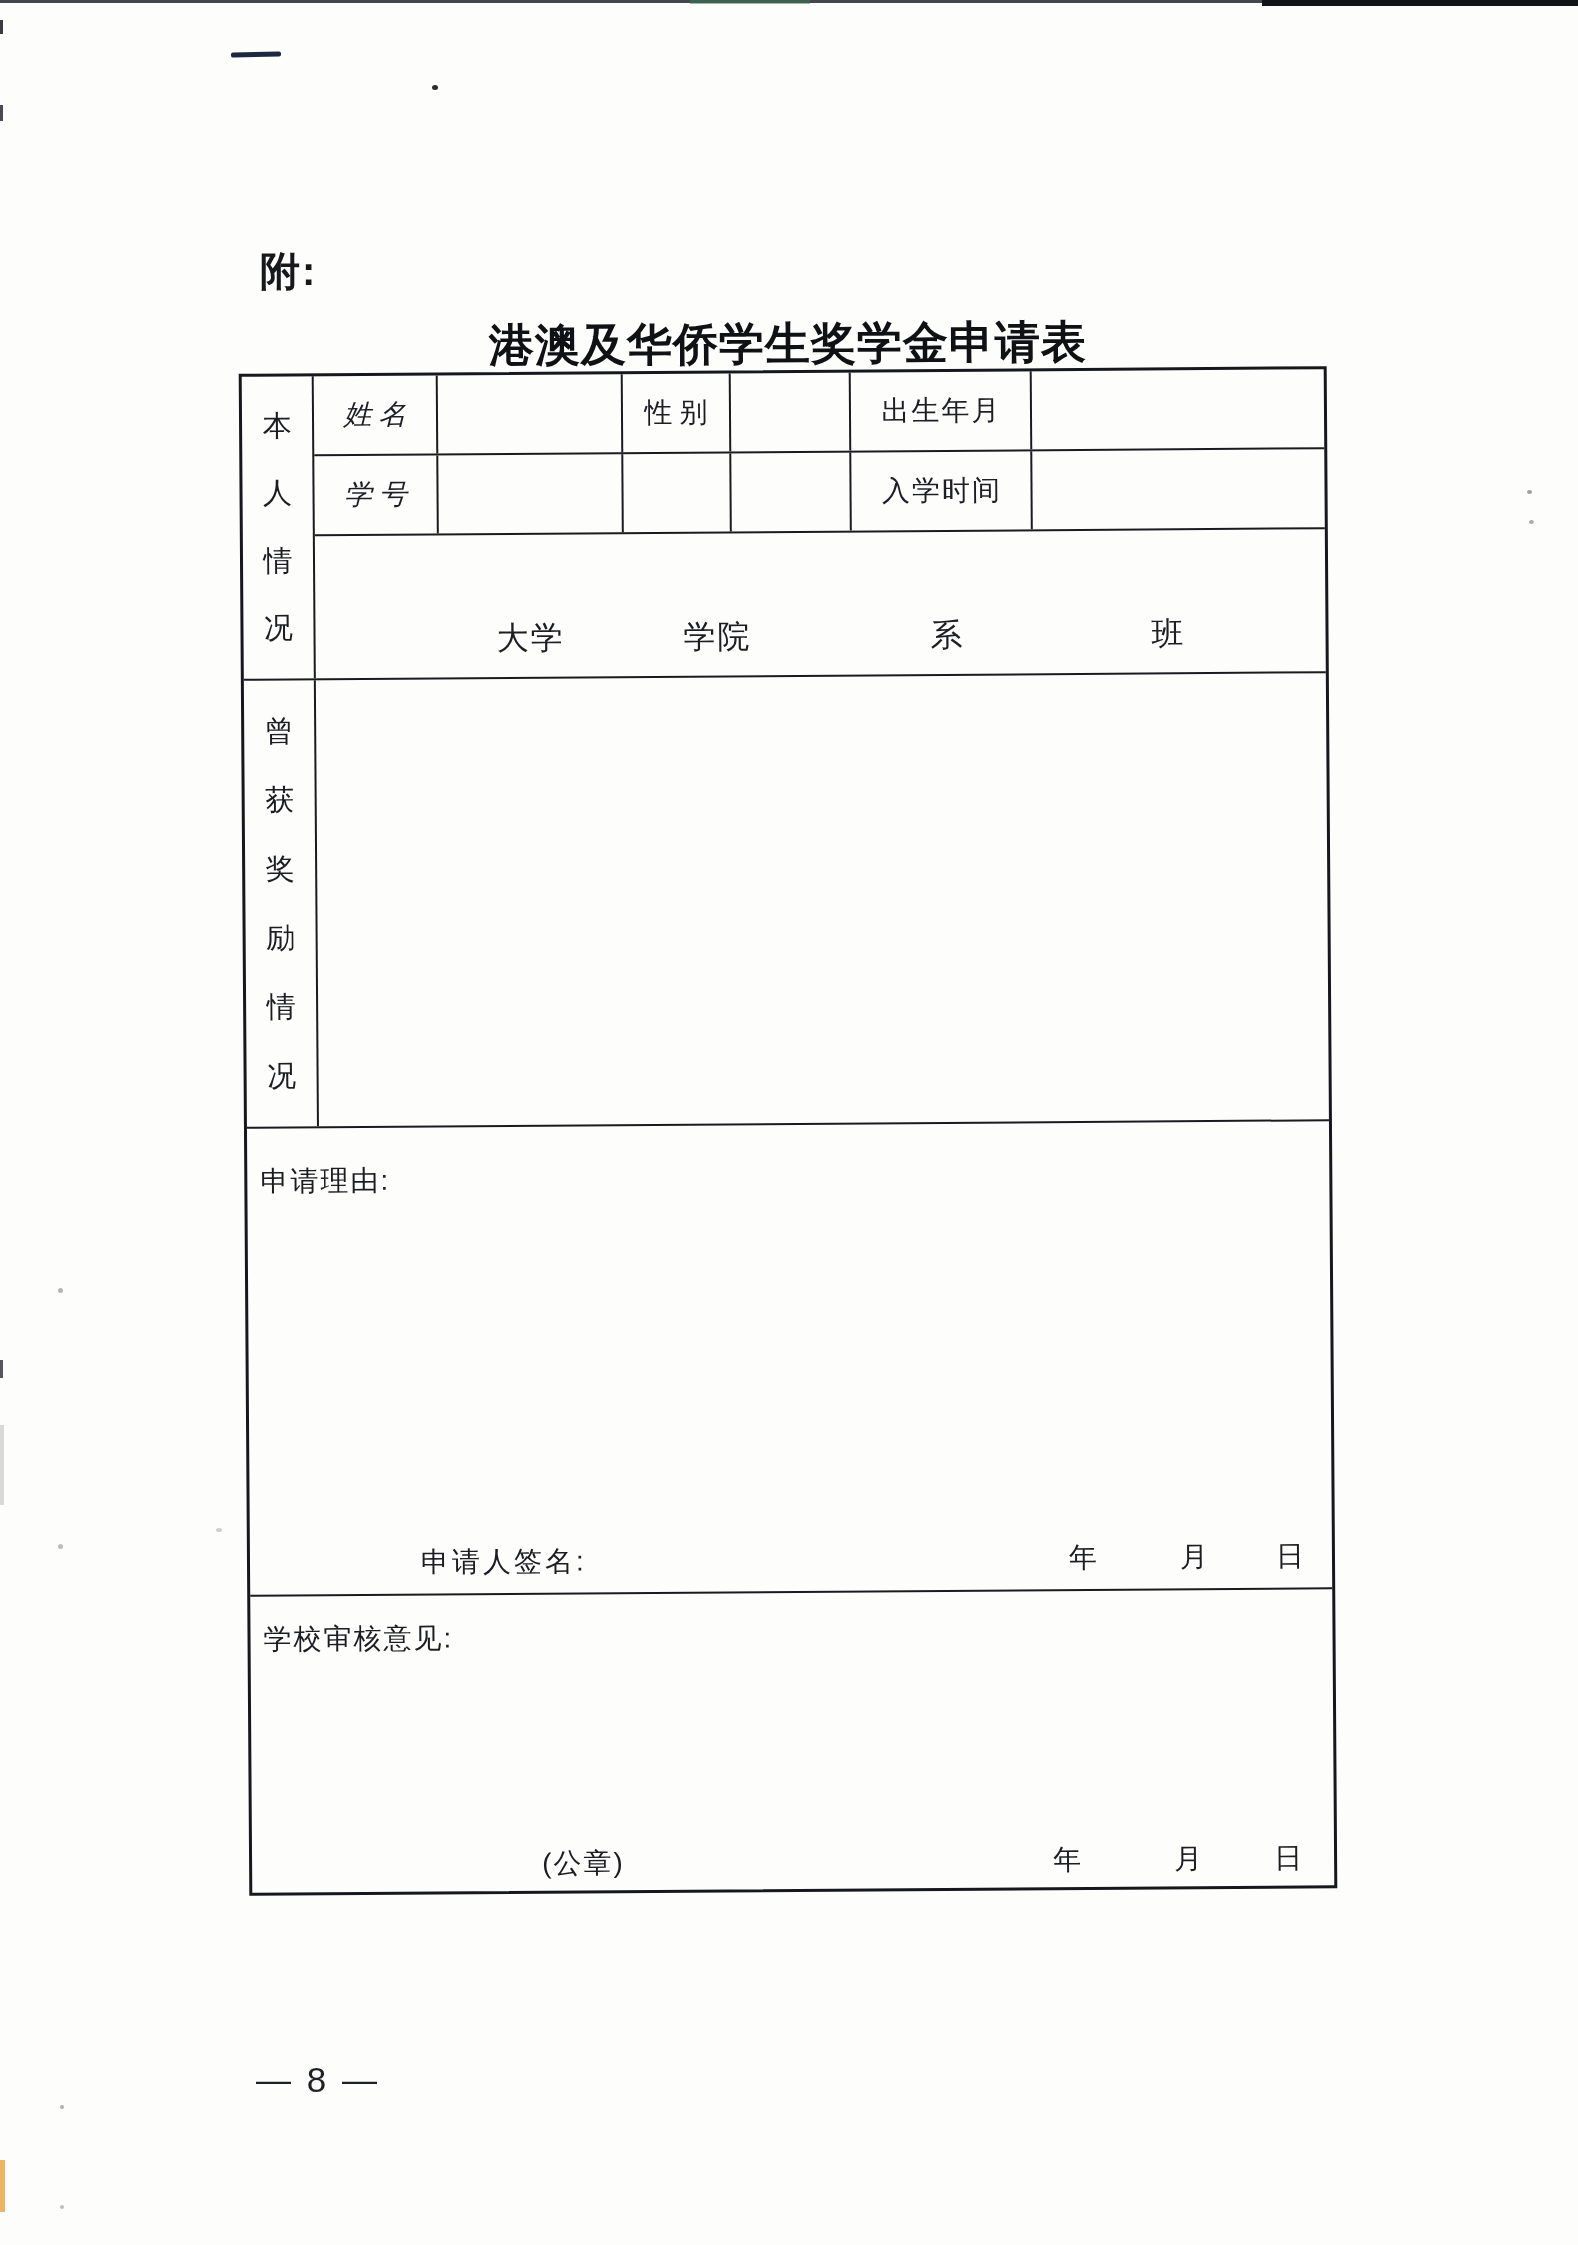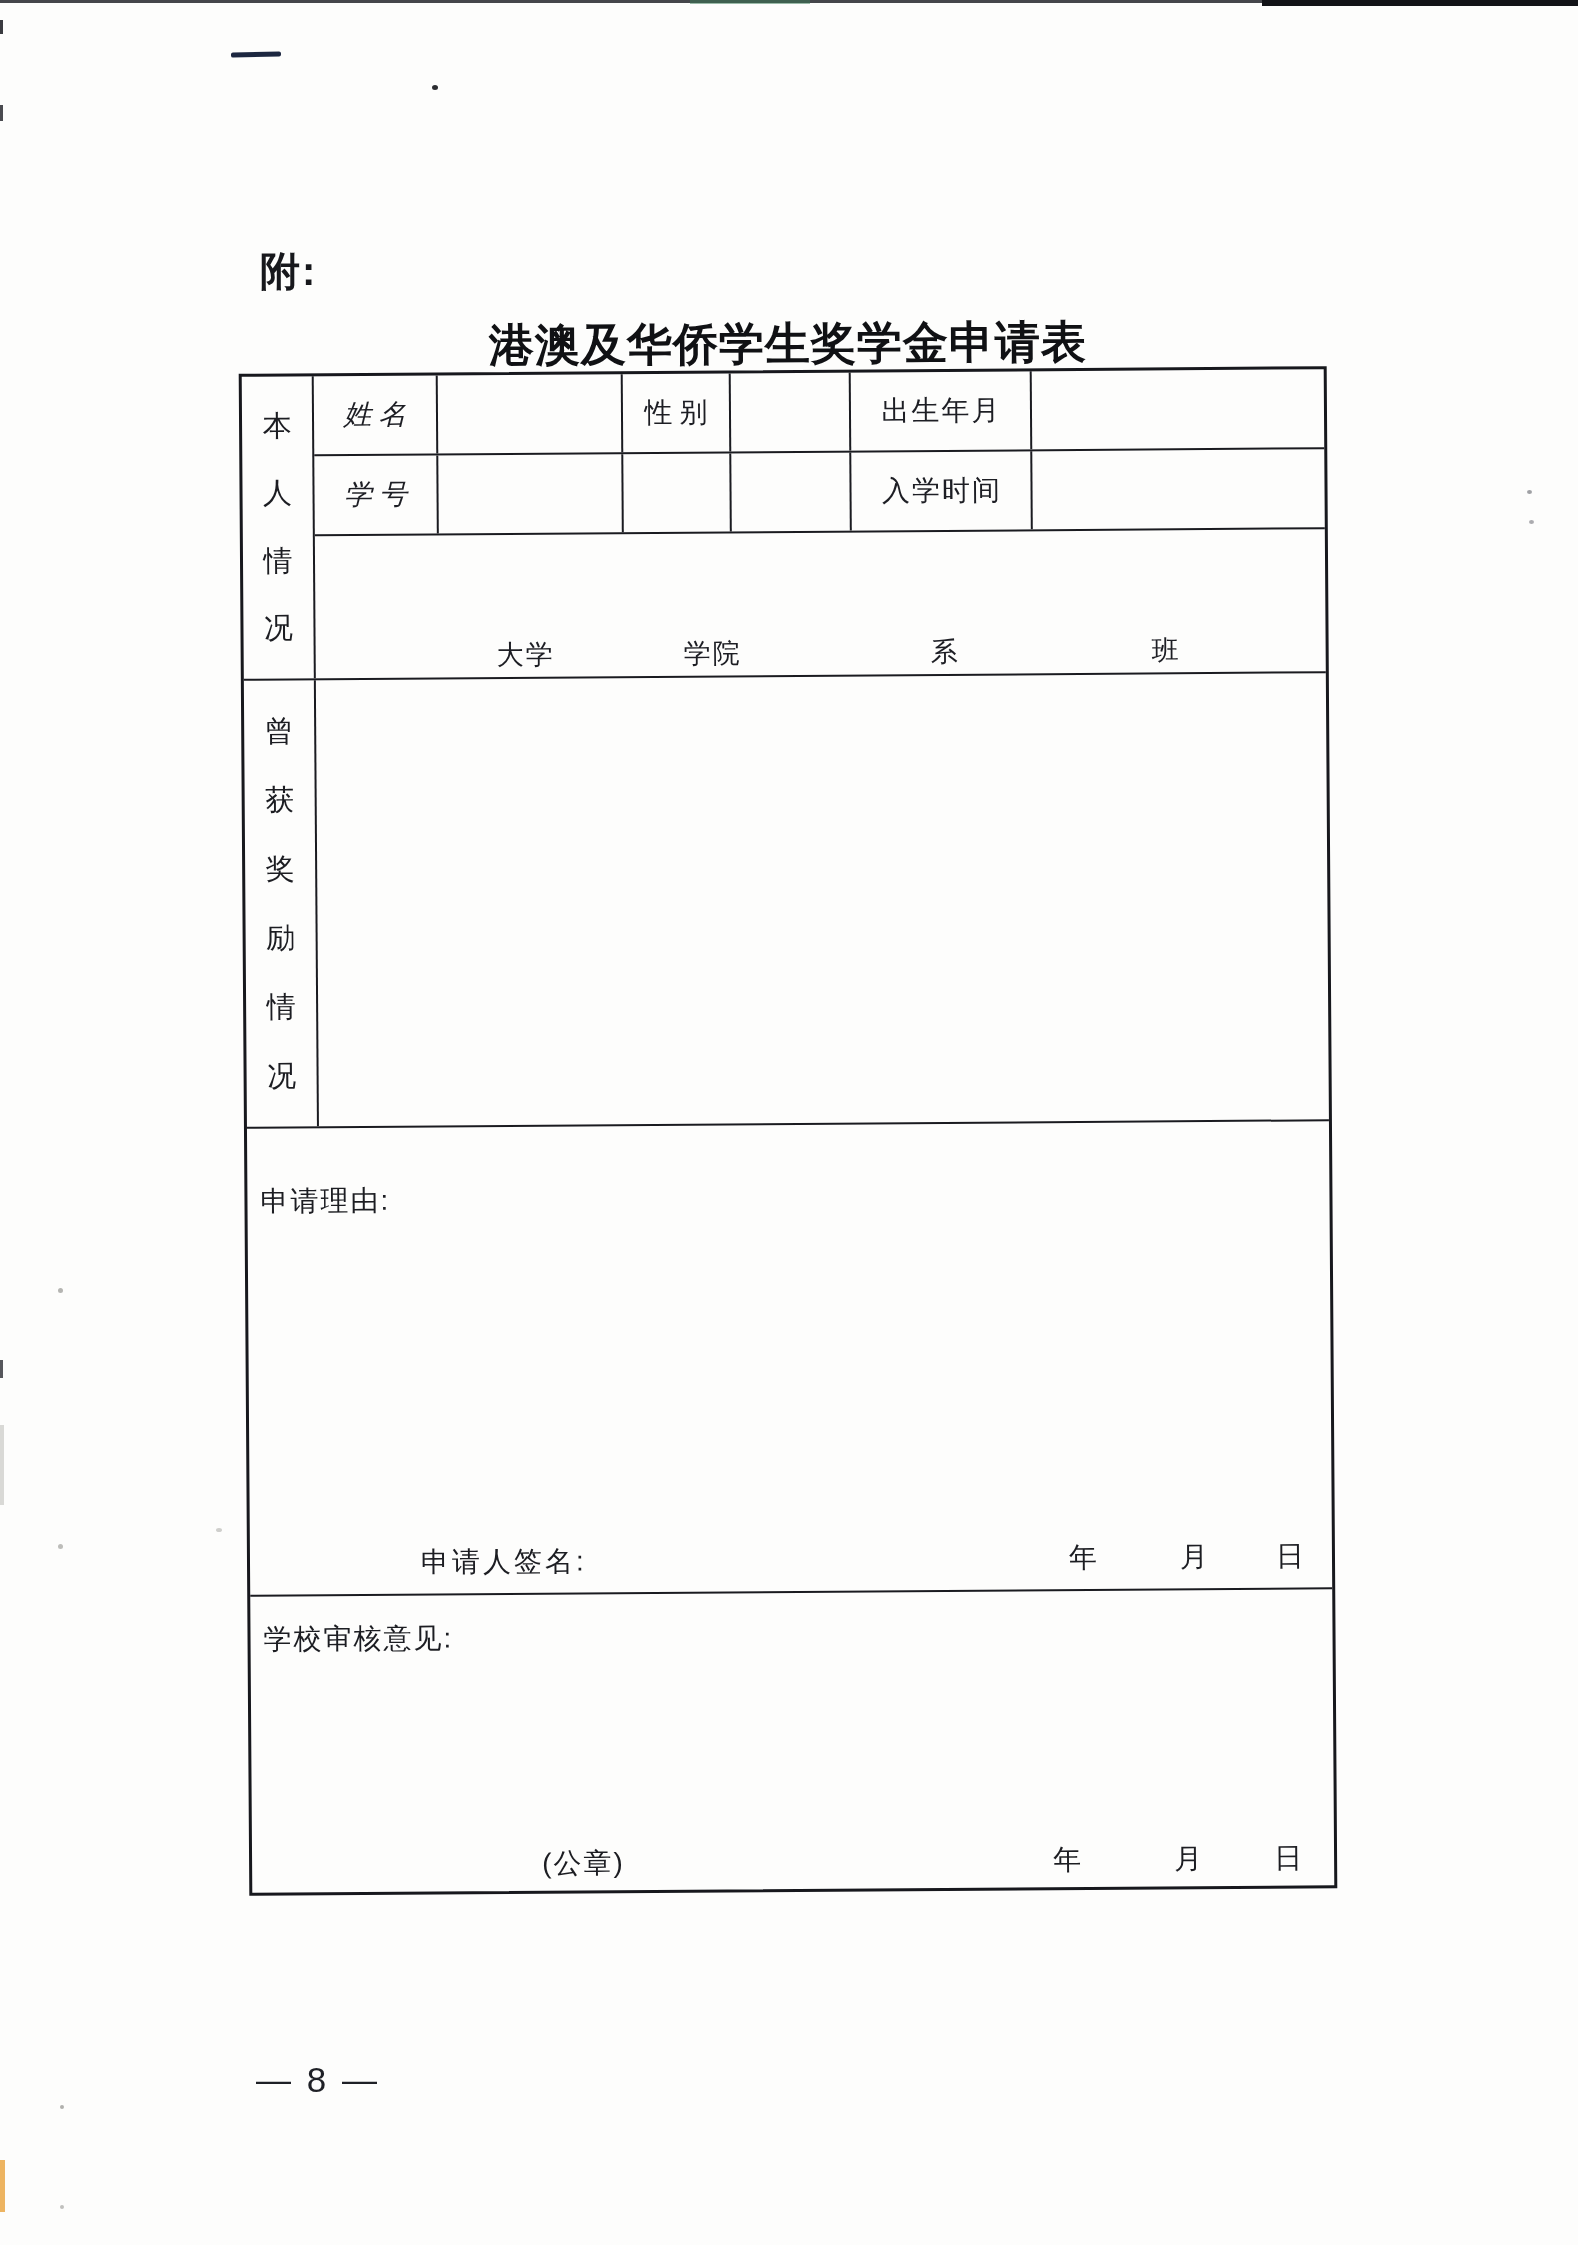--- a/index.html
+++ b/index.html
@@ -50,26 +50,26 @@
   .r1 { height:80px; border-bottom:2px solid #1a1b20; }
   .r2 { height:80px; border-bottom:2px solid #1a1b20; }
   .r3 { flex:1; position:relative; }
 
   .cell { border-right:2px solid #1a1b20; display:flex; align-items:center; justify-content:center; }
   .cell.last { border-right:none; flex:1; }
   .lbl { font-size:28px; letter-spacing:7px; padding-left:7px; color:#1d1e24; }
   .lbl.ls2 { letter-spacing:2px; padding-left:2px; }
   .w124{width:124px;font-style:italic;} .w185{width:185px;} .w108{width:108px;} .w120{width:120px;} .w181{width:181px;}
 
-  .sl { position:absolute; top:82px; font-size:27px; color:#1d1e24; letter-spacing:2px;margin-top:20px; }
+  .sl { position:absolute; top:82px; font-size:32px; color:#1d1e24; letter-spacing:2px; }
 
   .awards-content { flex:1; }
 
   .inline-label { position:absolute; left:13px; font-size:28px; letter-spacing:2px; color:#1c1d22; }
-  .secC .inline-label { top:54px; }
+  .secC .inline-label { top:34px; }
   .secD .inline-label { top:24px; }
 
   .sig-row, .seal-row { position:absolute; left:0; width:100%; height:36px; }
   .sig-row { top:416px; }
   .seal-row { top:250px; }
   .sig-label { position:absolute; left:171px; font-size:28px; letter-spacing:3px; color:#1c1d22; }
   .seal-label { position:absolute; font-size:28px; letter-spacing:2px; color:#1c1d22; }
   .date-unit { position:absolute; font-size:28px; color:#1c1d22; }
 
   

